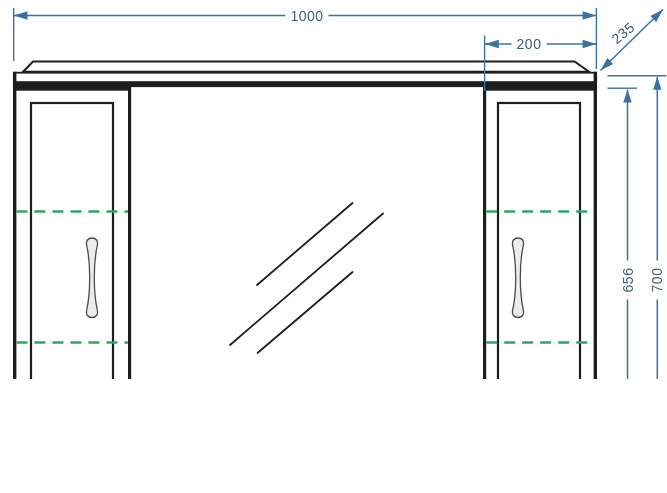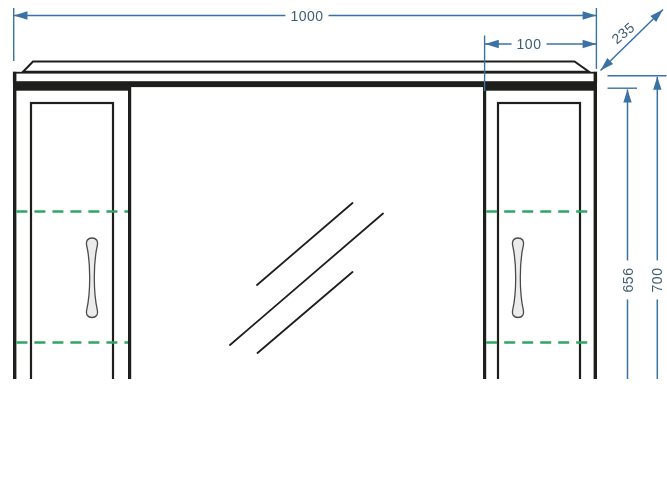--- a/index.html
+++ b/index.html
@@ -113,20 +113,20 @@
       <polygon class="dfill" points="627.5,470 623.3,457 631.7,457"></polygon>
 
       <path class="dline" d="M657.3,76.8 V481"></path>
       <polygon class="dfill" points="657.3,76.8 653.1,89.8 661.5,89.8"></polygon>
       <polygon class="dfill" points="657.3,481 653.1,468 661.5,468"></polygon>
     </g>
   </svg>
 
   <span class="dimtext" style="left:307px;top:15.5px">1000</span>
 
-  <span class="dimtext" style="left:529px;top:44px">100</span>
+  <span class="dimtext" style="left:529px;top:44px">200</span>
 
   <span class="dimtext rot40" style="left:623px;top:33px">235</span>
 
   <span class="dimtext rot90" style="left:627.5px;top:280px">656</span>
 
   <span class="dimtext rot90" style="left:657.3px;top:280px">700</span>
 </div>
 
 </body></html>

